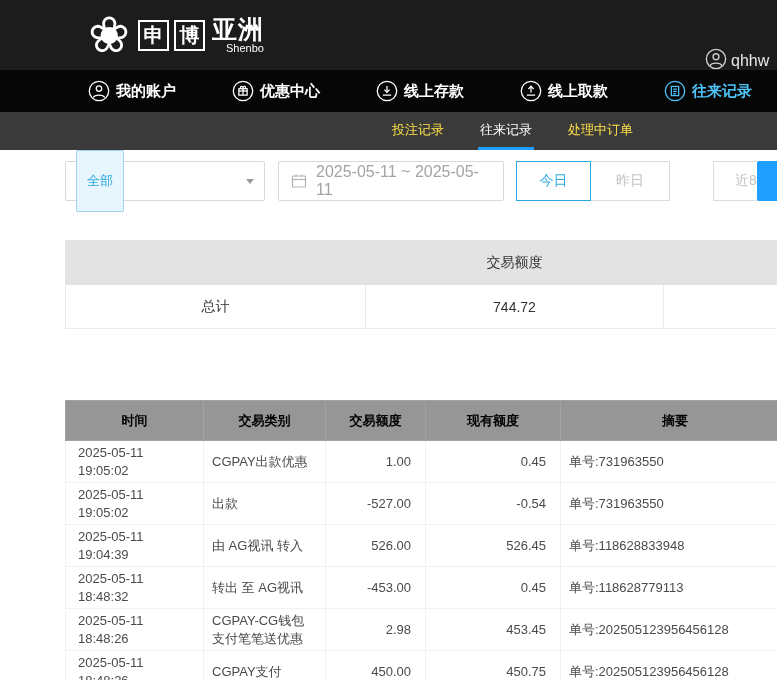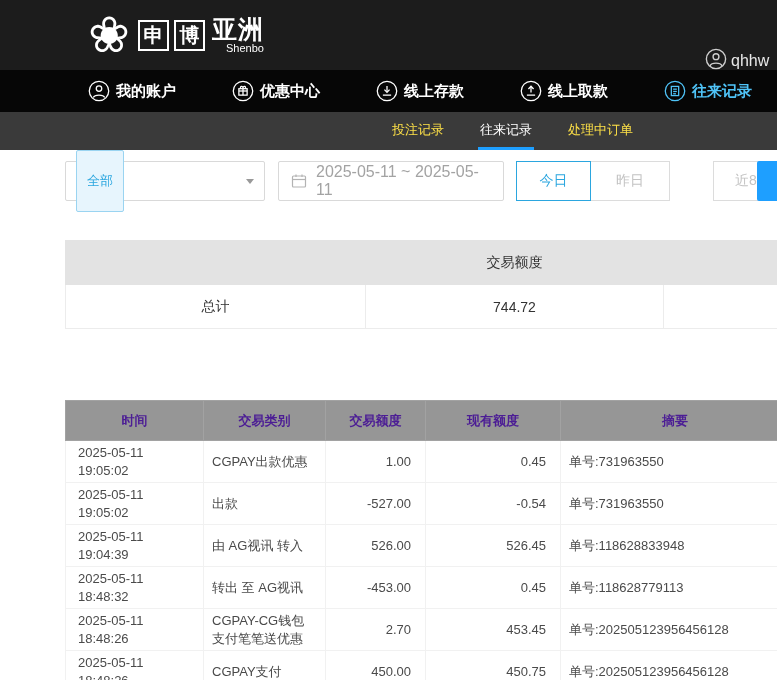--- a/index.html
+++ b/index.html
@@ -77,21 +77,21 @@
     border-collapse: collapse; table-layout: fixed; font-size: 14px; color: #333;
   }
   .summary-table thead td { background: #e3e3e3; height: 44px; text-align: center; border: 1px solid #e3e3e3; }
   .summary-table tbody td { background: #fff; height: 44px; text-align: center; border: 1px solid #ececec; }
 
   
   .records-table {
     position: absolute; left: 65px; top: 400px; width: 725px;
     border-collapse: collapse; table-layout: fixed; font-size: 13px; color: #4a4a4a;
   }
-  .records-table th { background: #969696; color: #4c1d95; height: 40px; font-weight: bold; font-size: 13px; border: 1px solid #a2a2a2; }
+  .records-table th { background: #969696; color: #000000; height: 40px; font-weight: bold; font-size: 13px; border: 1px solid #a2a2a2; }
   .records-table td { border: 1px solid #f1f1f1; height: 40px; padding: 3px 8px; background: #fff; line-height: 1.35; }
   .records-table td.col-time { padding-left: 12px; }
   .records-table td.col-amt, .records-table td.col-bal { text-align: right; padding-right: 14px; }
 </style>
 </head>
 <body>
 
 <div class="topbar">
   <div class="brand">
     <span class="flower">❀</span>
@@ -265,21 +265,21 @@
     <tr>
       <td class="col-time">2025-05-11 18:48:32</td>
       <td class="col-type">转出 至 AG视讯</td>
       <td class="col-amt">-453.00</td>
       <td class="col-bal">0.45</td>
       <td class="col-sum">单号:118628779113</td>
     </tr>
     <tr>
       <td class="col-time">2025-05-11 18:48:26</td>
       <td class="col-type">CGPAY-CG钱包支付笔笔送优惠</td>
-      <td class="col-amt">2.70</td>
+      <td class="col-amt">2.98</td>
       <td class="col-bal">453.45</td>
       <td class="col-sum">单号:202505123956456128</td>
     </tr>
     <tr>
       <td class="col-time">2025-05-11 18:48:26</td>
       <td class="col-type">CGPAY支付</td>
       <td class="col-amt">450.00</td>
       <td class="col-bal">450.75</td>
       <td class="col-sum">单号:202505123956456128</td>
     </tr>

